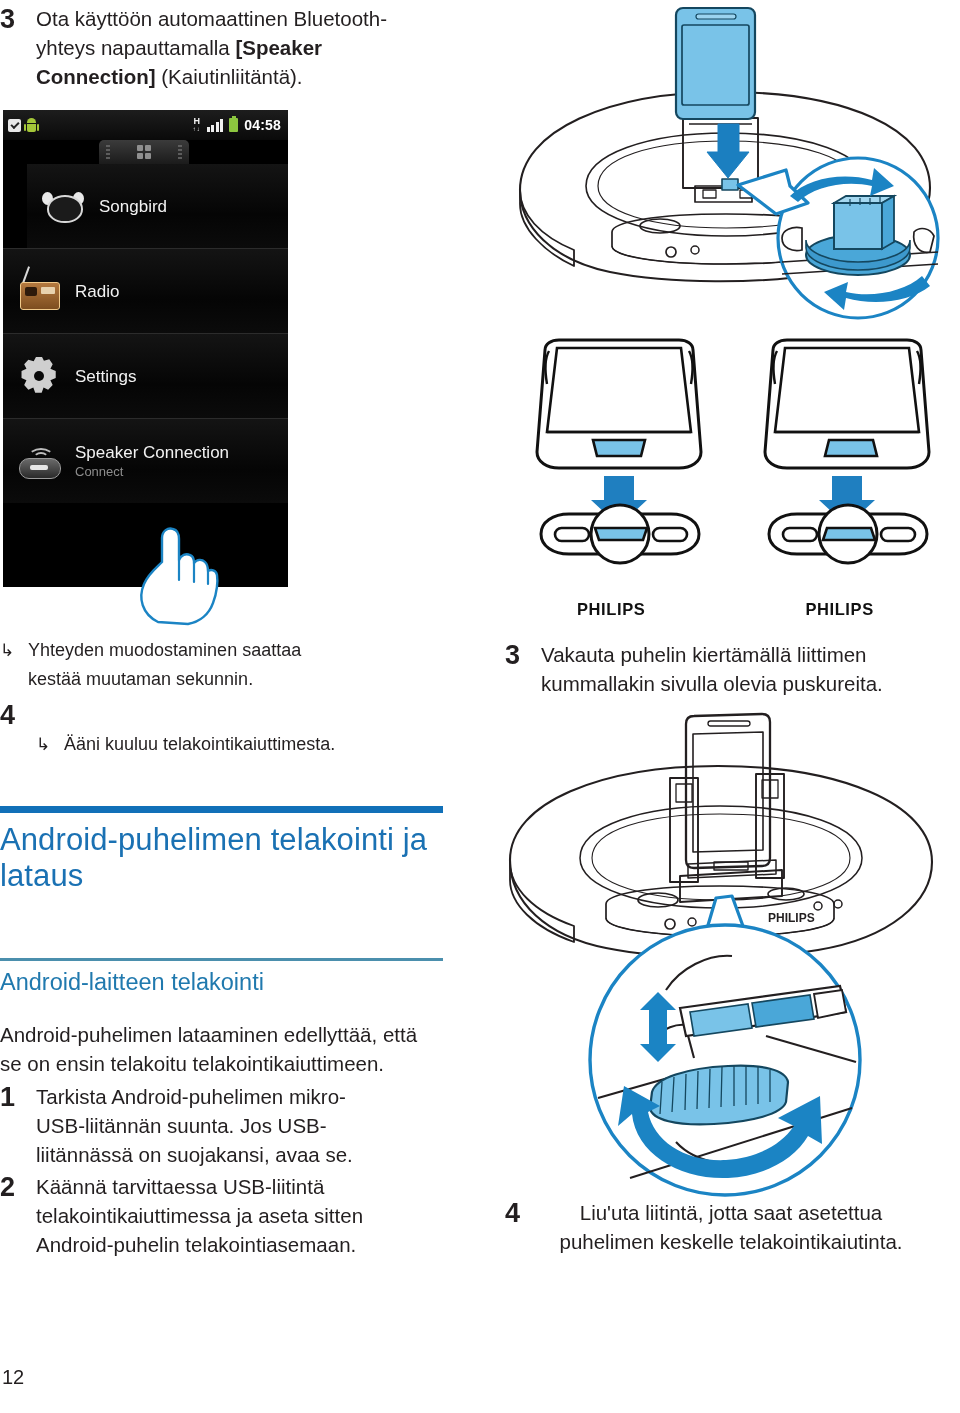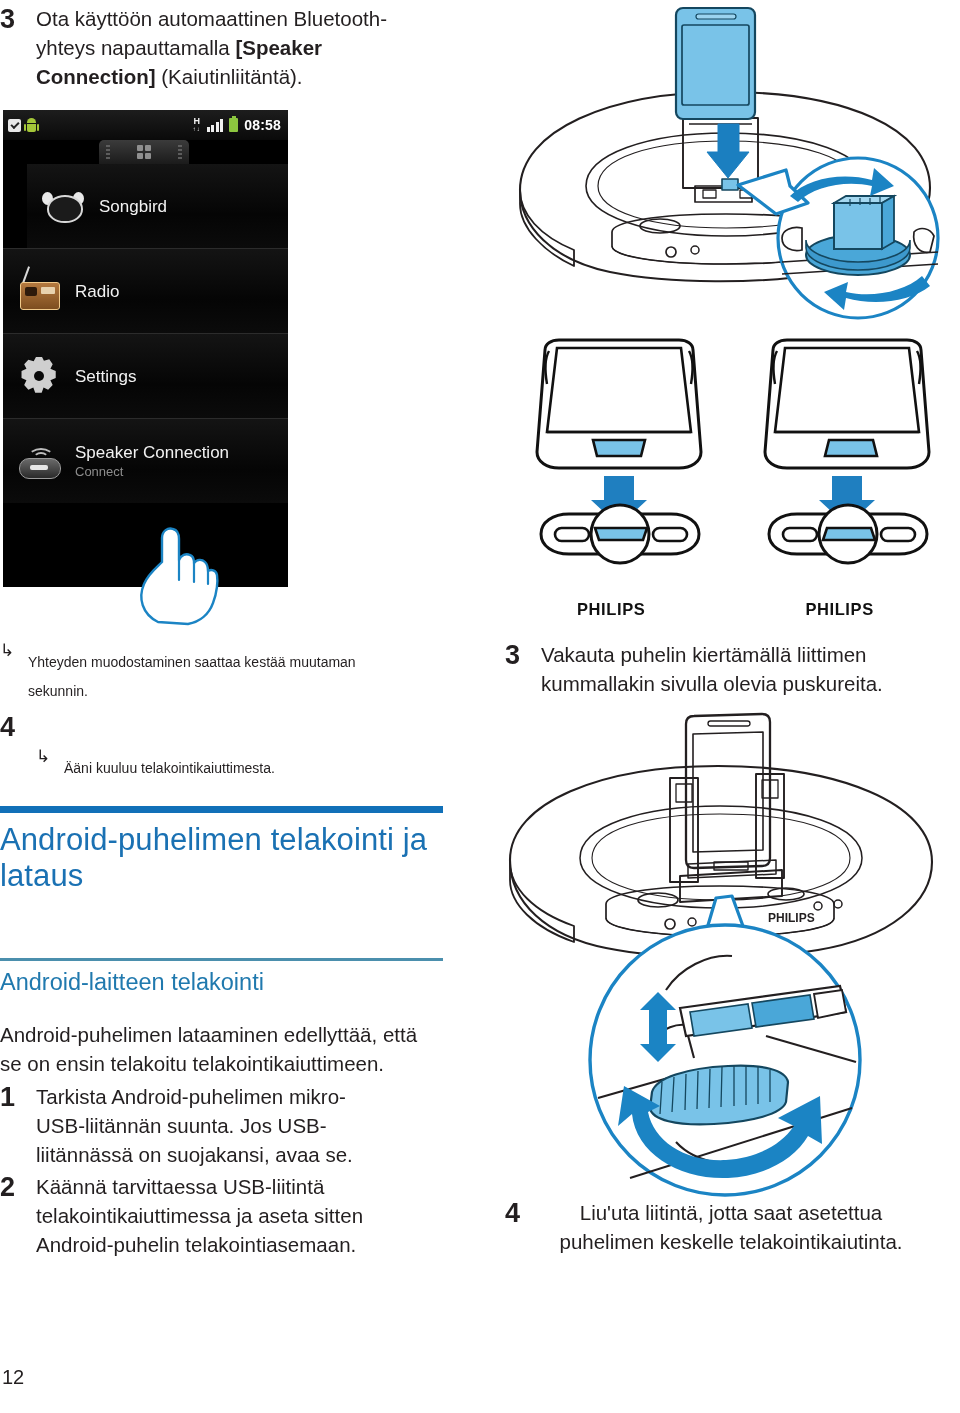--- a/index.html
+++ b/index.html
@@ -19,21 +19,21 @@
   .step-num{
     font-weight:bold;font-size:27px;line-height:30px;
     width:36px;flex:0 0 36px;color:#231f20;
   }
   .step-body{font-size:20.5px;line-height:29px;color:#231f20;}
   .sub{display:flex;align-items:flex-start;}
   .sub-arrow{
     width:28px;flex:0 0 28px;font-size:17px;line-height:29px;color:#231f20;
     text-align:left;
   }
-  .sub-body{font-size:14px;line-height:29px;color:#231f20;margin-top:12px;}
+  .sub-body{font-size:18px;line-height:29px;color:#231f20;}
   b.kw{font-weight:bold;}
 
   
   #step3-left{position:absolute;left:0;top:4px;width:400px;}
   #step3-left .step-body{width:358px;}
 
   #phone-shot{
     position:absolute;left:3px;top:110px;width:285px;height:477px;
     background:#000;overflow:hidden;
   }
@@ -182,21 +182,21 @@
           <span>H</span>
           <small>↑↓</small>
         </span>
         <span class="bars">
             <i></i>
             <i></i>
             <i></i>
             <i></i>
           </span>
         <span class="batt"></span>
-        <span class="clockt">08:58</span>
+        <span class="clockt">04:58</span>
       </div>
     </div>
 
     <div class="tabstrip">
       <div class="tab">
         <span class="dots l"></span>
         <span class="grid4">
             <i></i>
             <i></i>
             <i></i>

